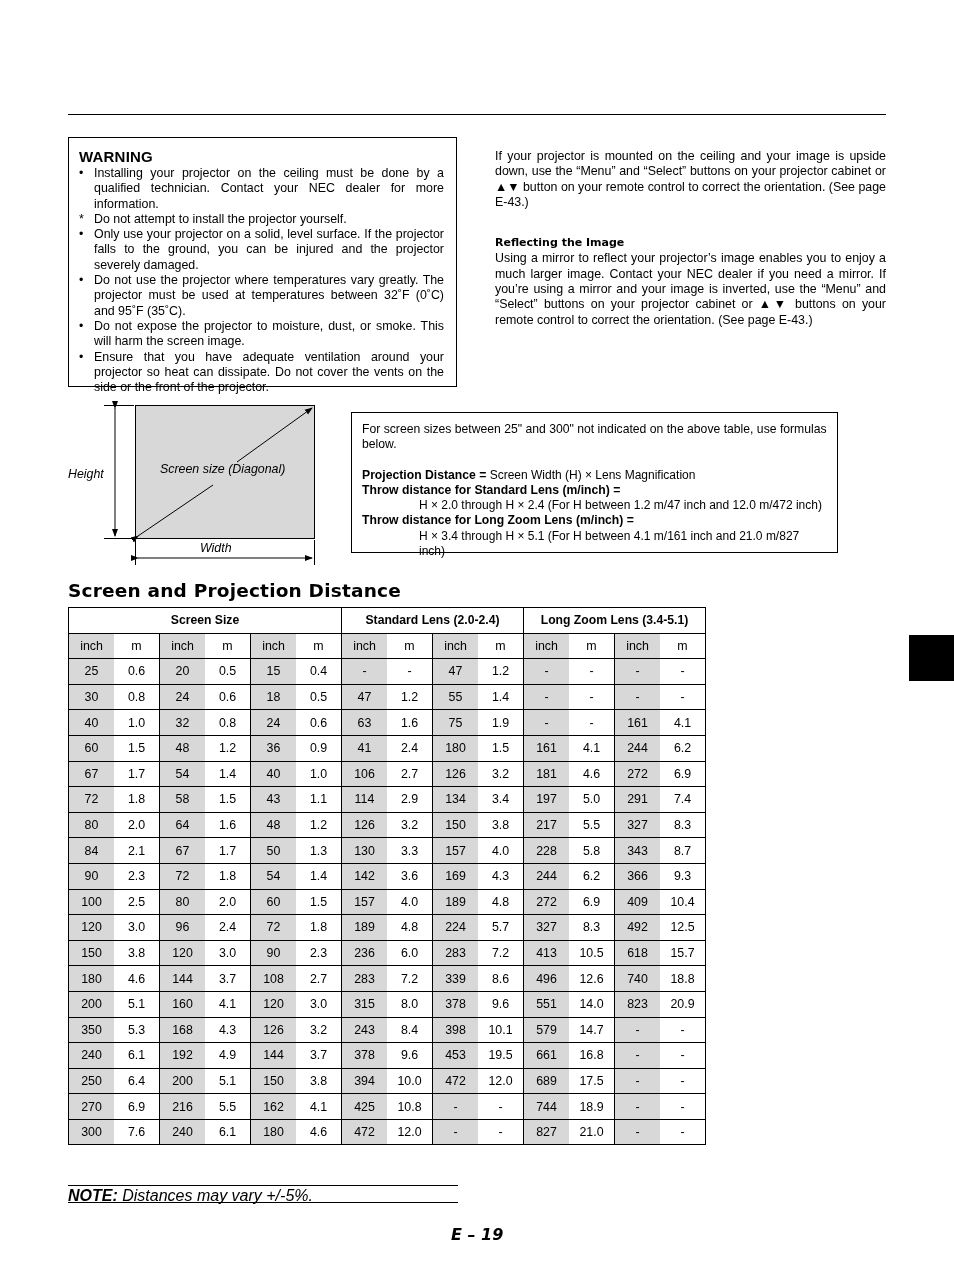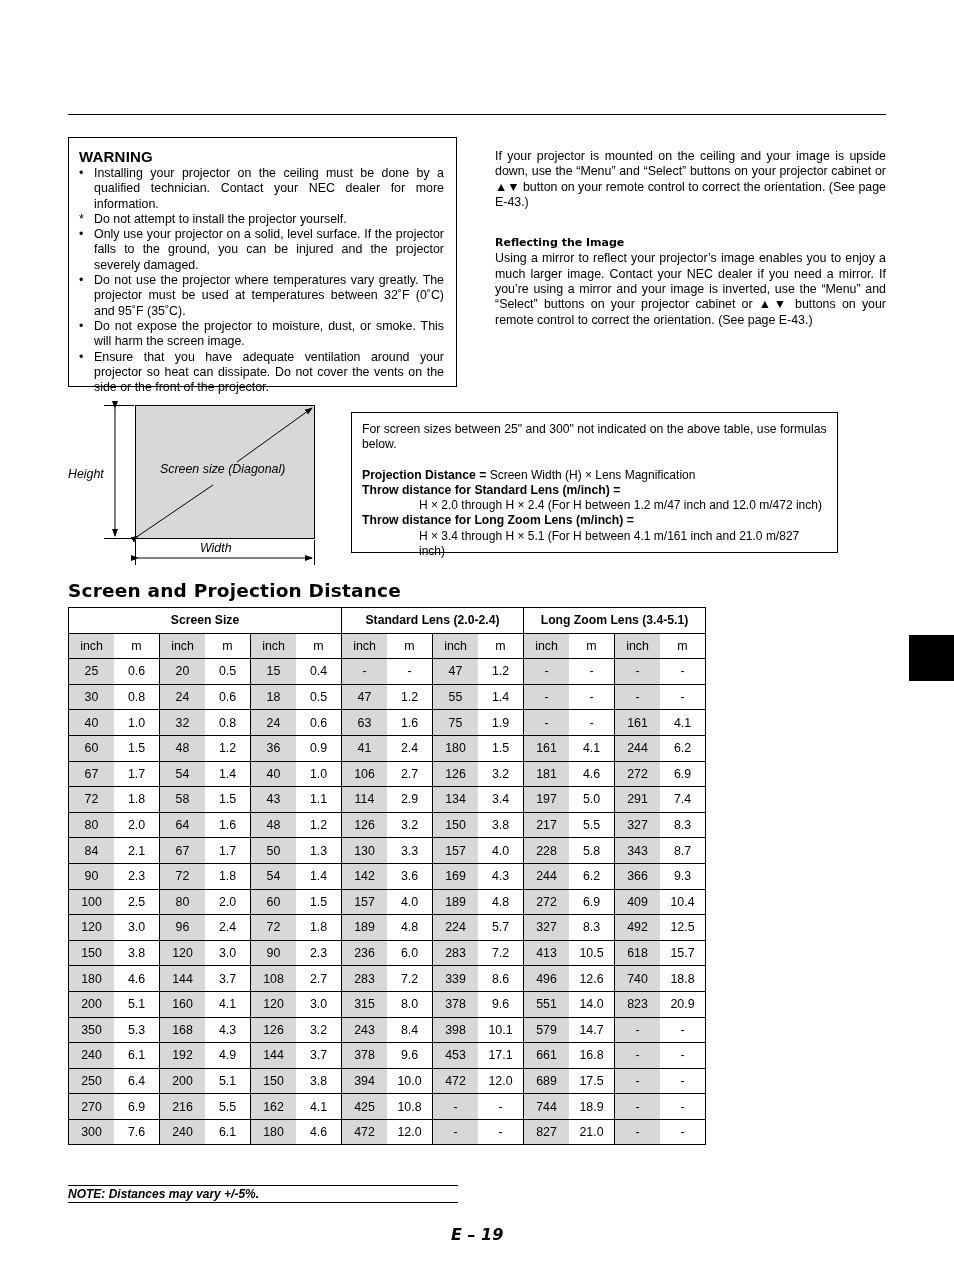--- a/index.html
+++ b/index.html
@@ -33,21 +33,21 @@
   table.dist { position:absolute; left:68px; top:607px; border-collapse:collapse; font-size:12.4px; }
   table.dist td, table.dist th { border:1px solid #000; height:24.6px; padding:0; text-align:center; font-weight:normal; }
   table.dist th.top { font-weight:bold; font-size:12.2px; }
   table.dist td.g { background:#d8d8d8; }
   table.dist col.c { width:45.5px; }
   table.dist tr.units td { border-top:1px solid #000; }
   table.dist td.g + td { border-left:none; }
   table.dist td.g { border-right:none; }
 
   .note-rule1 { left:68px; top:1185px; width:390px; border-top:1px solid #000; }
-  .note-text { left:68px; top:1187px; font-size:12px; font-style:italic;font-weight:bold; }
+  .note-text { left:68px; top:1187px; font-size:16px; font-style:italic; }
   .note-rule2 { left:68px; top:1202px; width:390px; border-top:1px solid #000; }
   .page-num { left:451px; top:1225px; font-size:16px; font-weight:bold; font-style:italic; font-family:"DejaVu Sans", sans-serif; }
   .side-tab { left:909px; top:635px; width:45px; height:46px; background:#000; }
 </style>
 </head>
 <body>
 
 <div class="abs top-rule"></div>
 
 <div class="abs warning-box">
@@ -386,21 +386,21 @@
       <tr>
         <td class="g">240</td>
         <td>6.1</td>
         <td class="g">192</td>
         <td>4.9</td>
         <td class="g">144</td>
         <td>3.7</td>
         <td class="g">378</td>
         <td>9.6</td>
         <td class="g">453</td>
-        <td>17.1</td>
+        <td>19.5</td>
         <td class="g">661</td>
         <td>16.8</td>
         <td class="g">-</td>
         <td>-</td>
       </tr>
       <tr>
         <td class="g">250</td>
         <td>6.4</td>
         <td class="g">200</td>
         <td>5.1</td>

